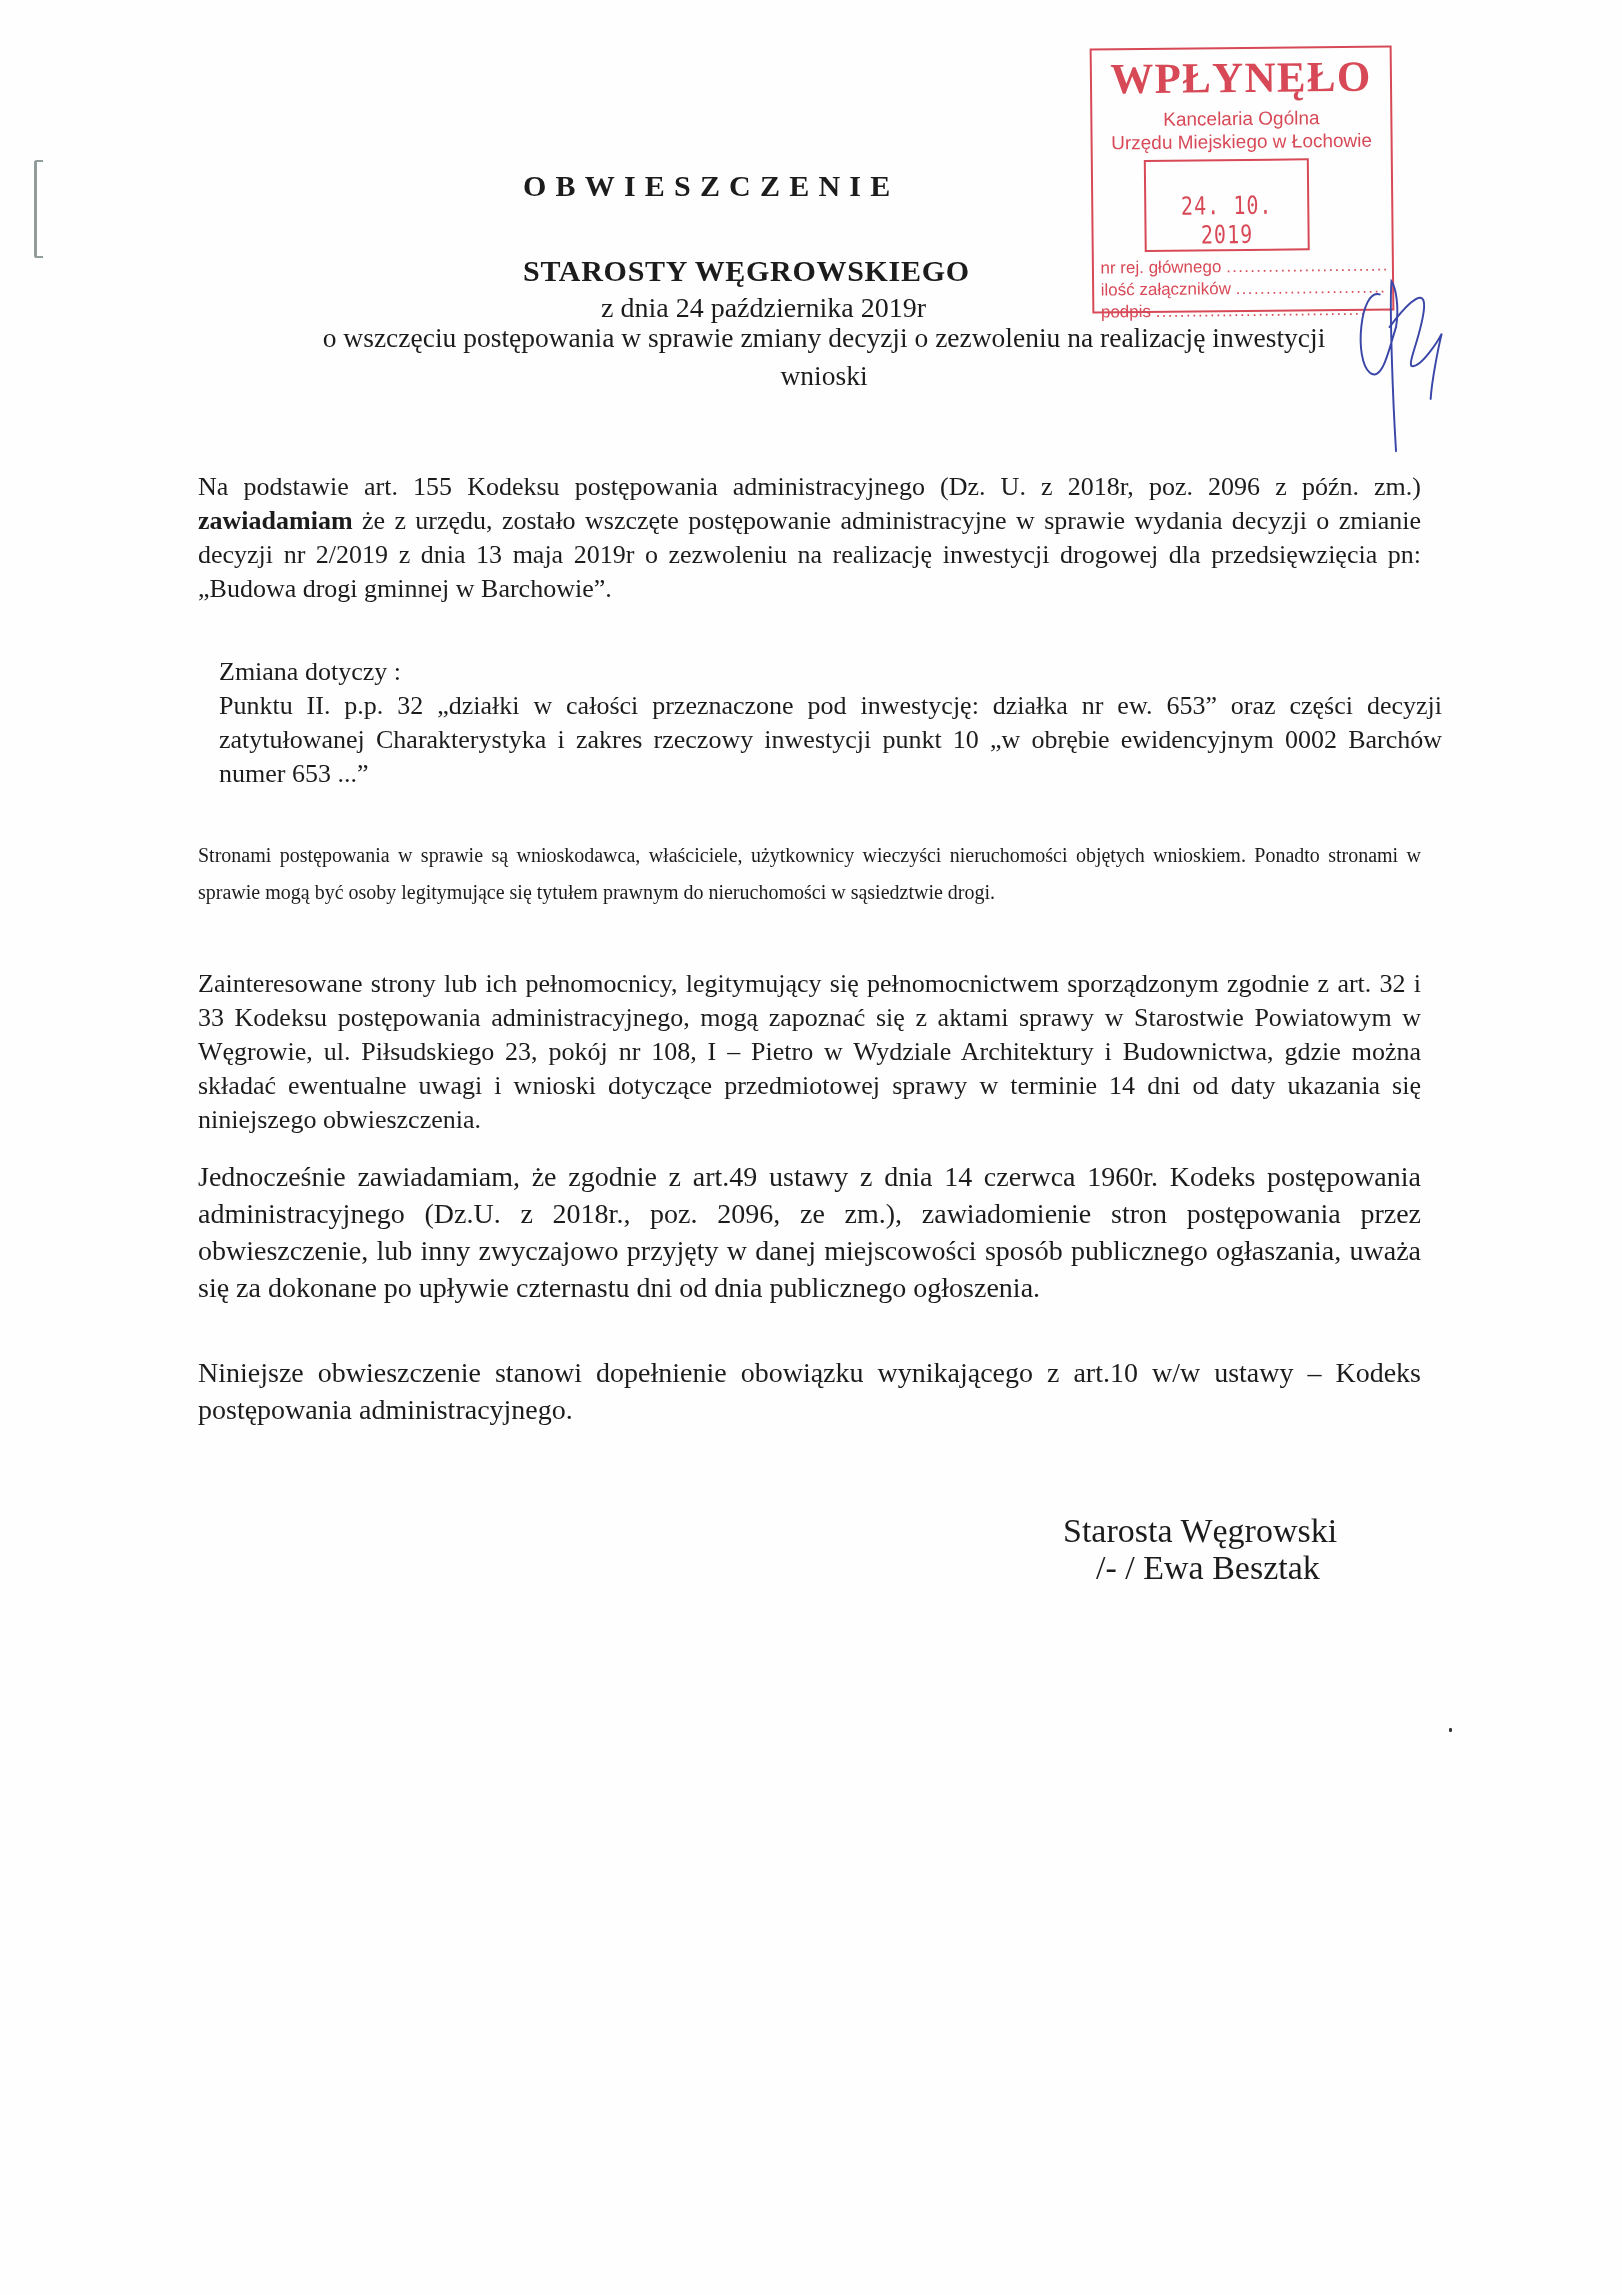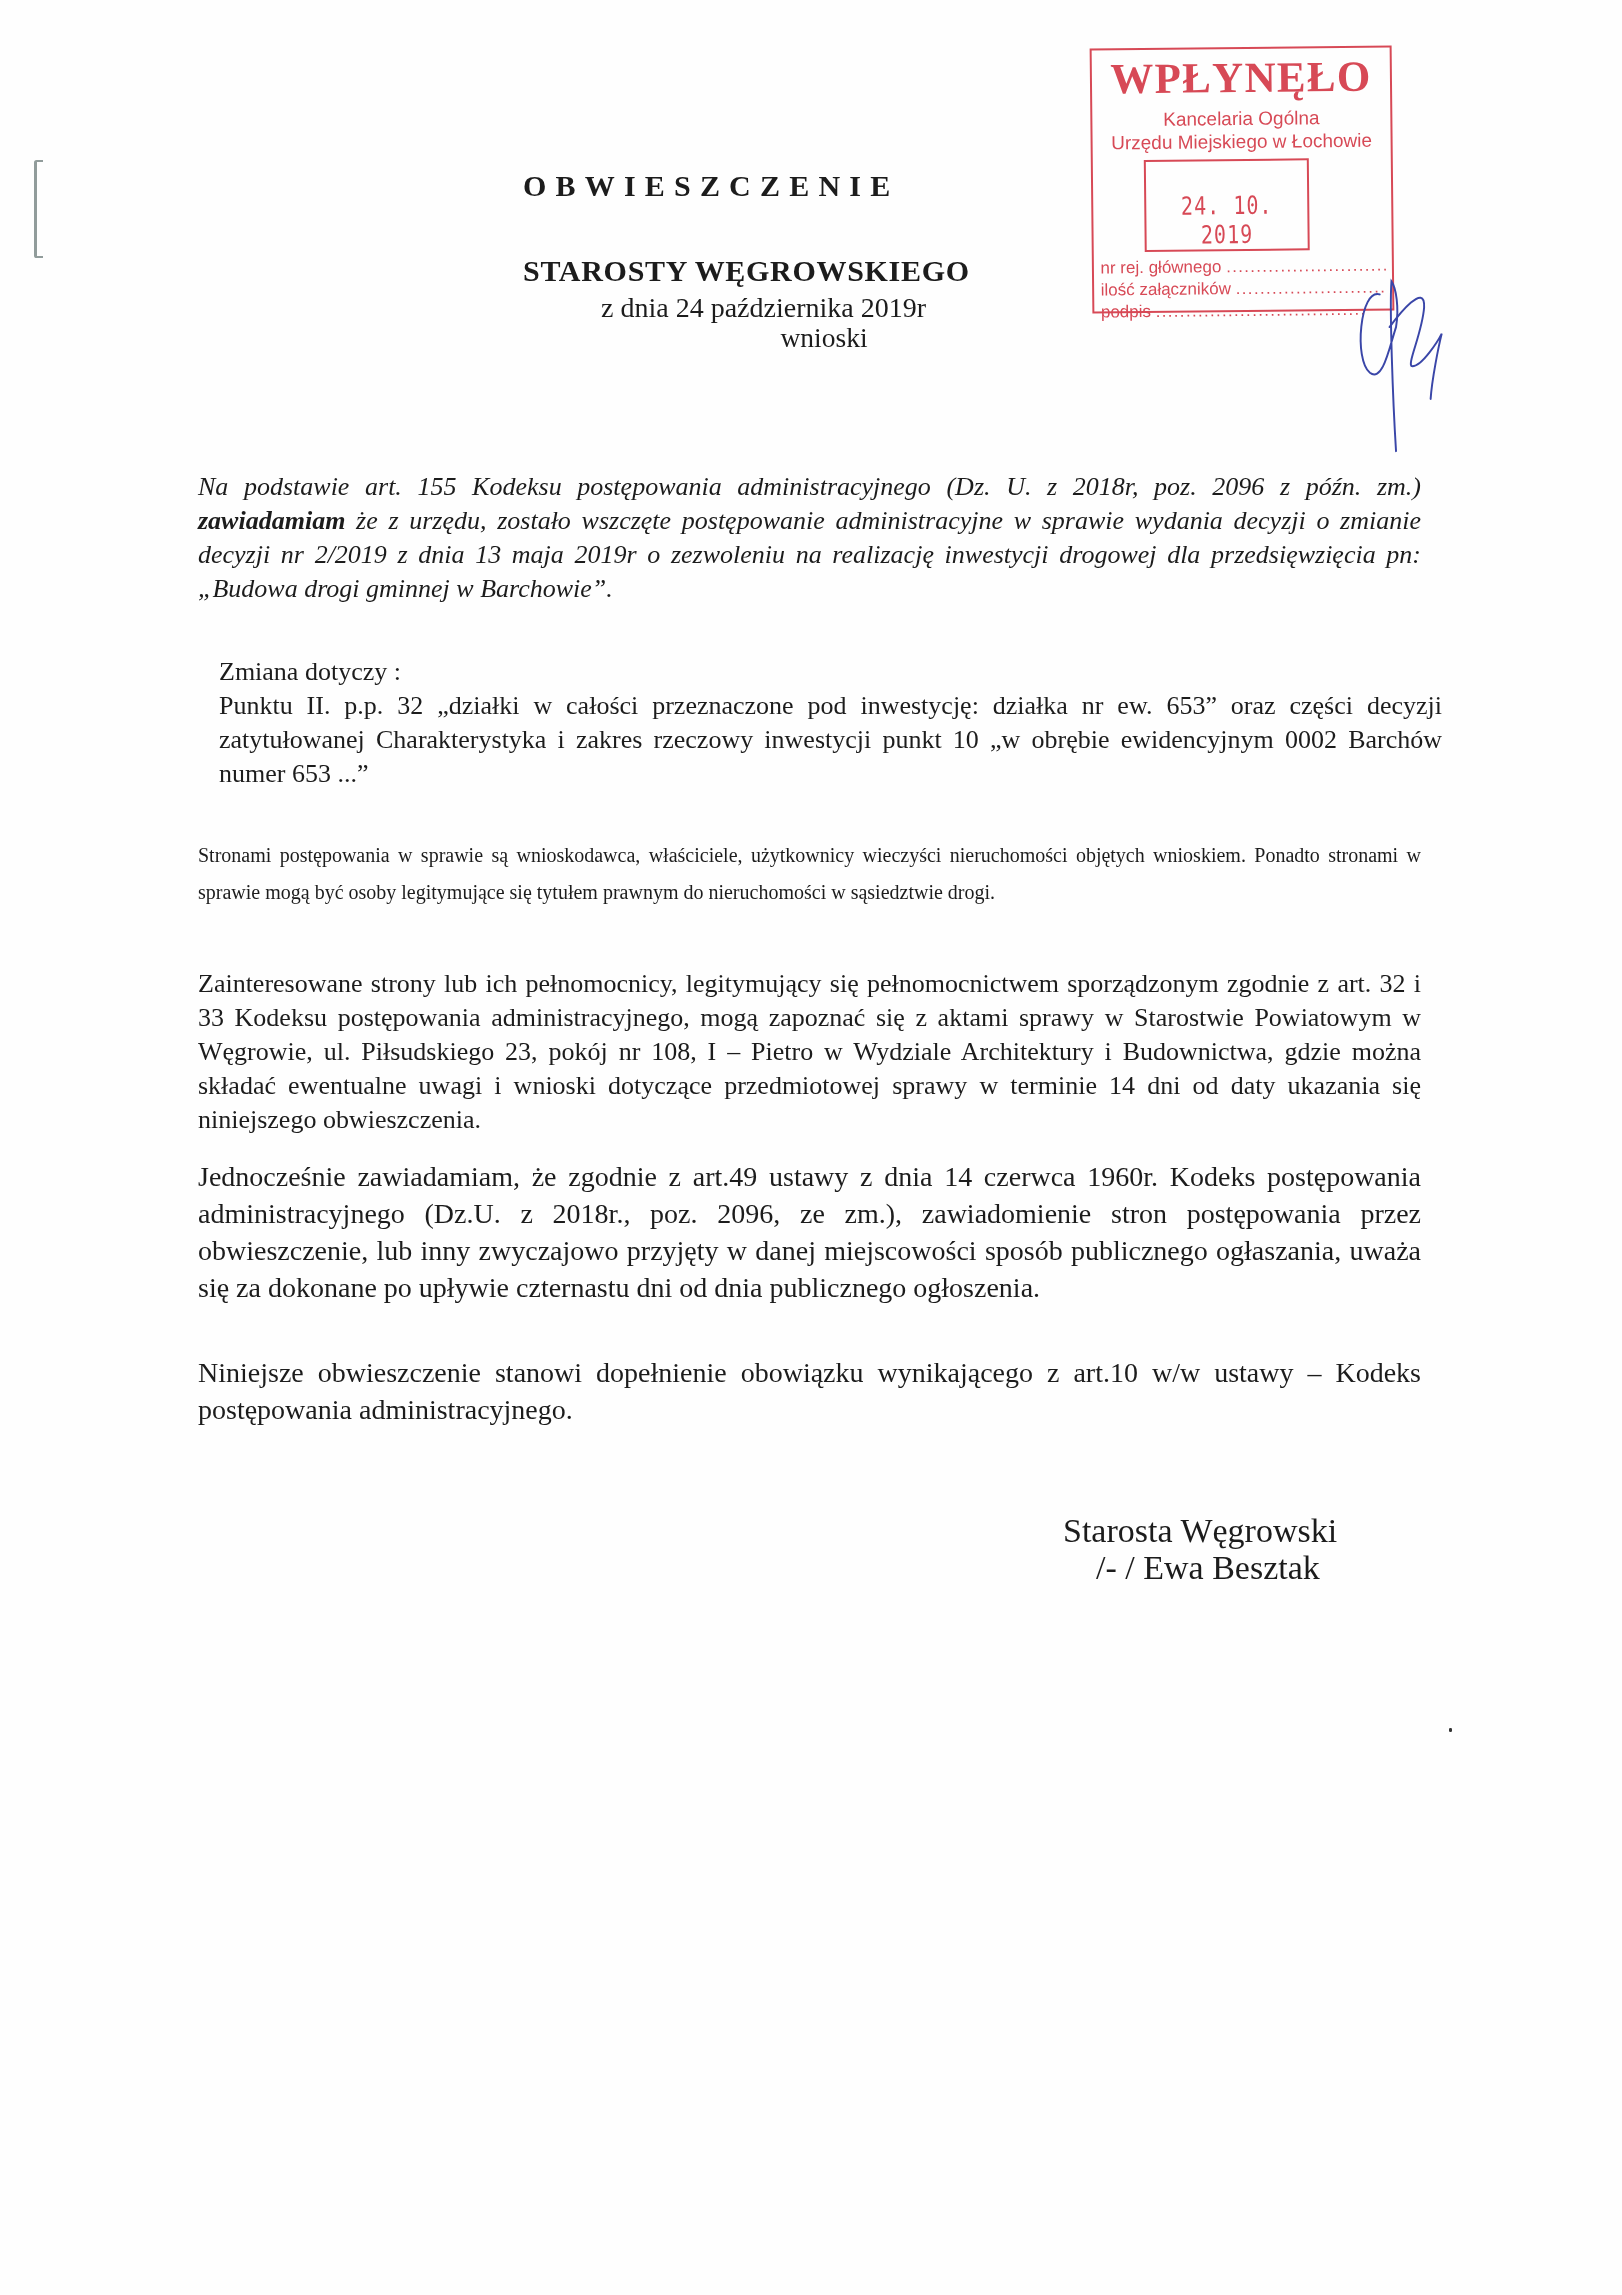--- a/index.html
+++ b/index.html
@@ -65,21 +65,21 @@
       line-height: 38px;
     }
     .body {
       position: absolute;
       left: 198px;
       width: 1223px;
       text-align: justify;
       font-size: 26px;
       line-height: 34px;
     }
-    .p1 { top: 470px; font-style: italic; }
+    .p1 { top: 470px; }
     .p2 { top: 655px; margin-left: 21px; }
     .p3 { top: 837px; font-size: 20px; line-height: 37px; }
     .p4 { top: 967px; }
     .p5 { top: 1158px; font-size: 28px; line-height: 37px; }
     .p6 { top: 1354px; font-size: 28px; line-height: 37px; }
     .body p { margin: 0; }
     .b { font-weight: bold; }
     .signature-block {
       position: absolute;
       left: 1063px; top: 1512px;
@@ -171,20 +171,21 @@
 
   <div class="staple"></div>
 
   <div class="header">
     <div class="title">OBWIESZCZENIE</div>
     <div class="subtitle">STAROSTY WĘGROWSKIEGO</div>
     <div class="date-line">z dnia 24 października 2019r</div>
   </div>
 
   <div class="subject">
+    <div>o wszczęciu postępowania  w sprawie  zmiany decyzji  o zezwoleniu  na realizację inwestycji</div>
     <div>wnioski</div>
   </div>
 
   <div class="body p1">
     <p><span>Na podstawie art. 155 Kodeksu postępowania administracyjnego (Dz. U. z 2018r, poz. 2096 z późn. zm.) </span><span class="b">zawiadamiam</span><span> że z urzędu, zostało wszczęte postępowanie administracyjne w sprawie wydania decyzji o zmianie decyzji nr 2/2019 z dnia 13 maja 2019r o zezwoleniu na realizację inwestycji drogowej dla przedsięwzięcia pn:  „Budowa drogi gminnej w Barchowie”.</span></p>
   </div>
 
   <div class="body p2">
     <p>Zmiana dotyczy :</p>
     <p>Punktu II. p.p. 32 „działki w całości przeznaczone pod inwestycję: działka nr ew. 653”  oraz części decyzji zatytułowanej Charakterystyka i zakres rzeczowy inwestycji punkt 10 „w obrębie ewidencyjnym 0002 Barchów numer 653 ...”</p>

